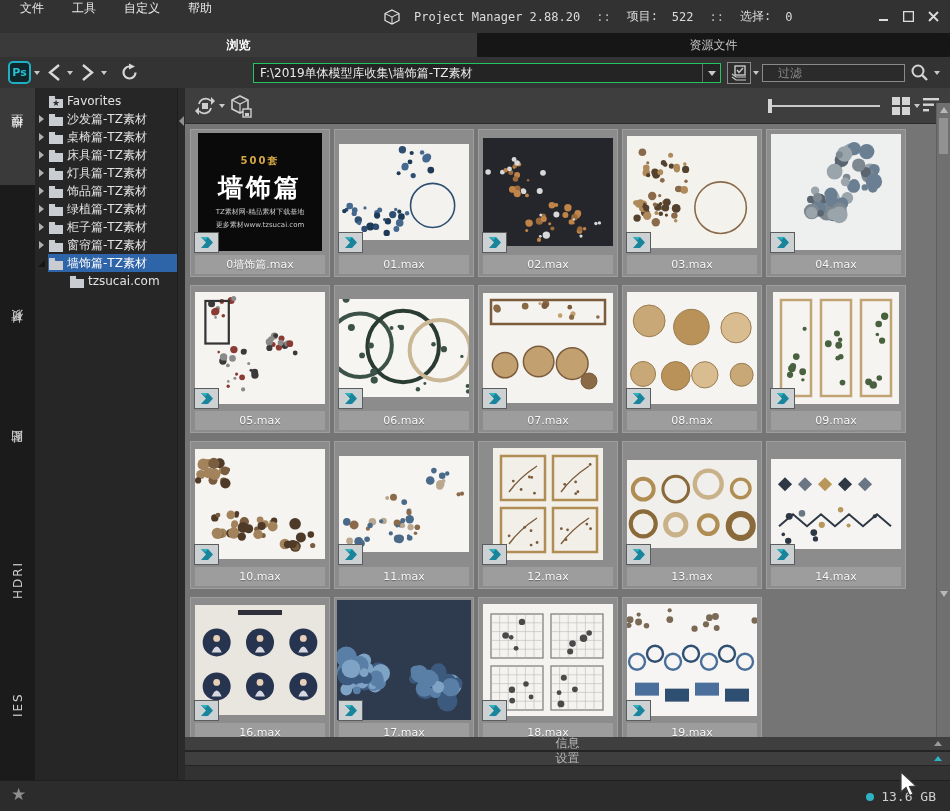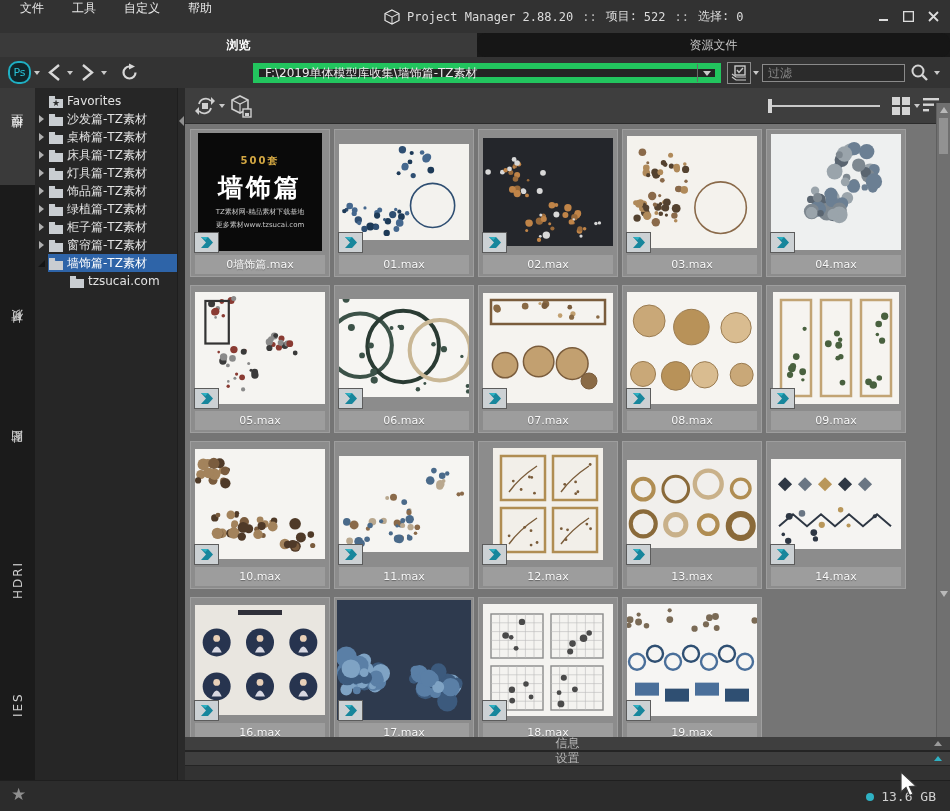--- a/index.html
+++ b/index.html
@@ -5,47 +5,47 @@
   * { margin:0; padding:0; box-sizing:border-box; }
   html,body { background:#222; }
   body { font-family:"DejaVu Sans", sans-serif; }
   #app { position:relative; width:950px; height:811px; background:#323232; overflow:hidden;
          color:#e0e0e0; font-size:12px; }
 
   
   #titlebar { position:absolute; left:0; top:0; width:950px; height:33px; background:#323232; }
   #menus { position:absolute; left:6px; top:0; height:33px; display:flex; align-items:flex-start; }
   .menu-item { padding:0 14px; color:#e6e6e6; cursor:default; }
-  #titlegroup { position:absolute; left:384px; top:0; height:33px; display:flex; align-items:center; gap:7px;
+  #titlegroup { position:absolute; left:384px; top:0; height:33px; display:flex; align-items:center; gap:14px;
                 color:#dcdcdc; font-family:"DejaVu Sans Mono", monospace; font-size:12px; }
   #titlegroup .sep { color:#bdbdbd; margin:0 2px; }
   #winbtns { position:absolute; right:4px; top:0; height:33px; display:flex; align-items:center; }
   .winbtn { width:25px; height:22px; display:flex; align-items:center; justify-content:center; }
 
   
   #tabbar { position:absolute; left:0; top:33px; width:950px; height:24px; background:#181818; display:flex; }
   .main-tab { height:24px; display:flex; align-items:center; justify-content:center; color:#c6c6c6; }
   .main-tab.active { background:#3a3a3a; color:#ffffff; font-weight:bold; }
   #tab-browse { width:477px; }
   #tab-res { width:473px; background:#161616;border-radius:9px; }
 
   
   #toolbar { position:absolute; left:0; top:57px; width:950px; height:31px; background:#333333; }
   .tb { position:absolute; display:flex; align-items:center; justify-content:center; }
   #ps-button { left:8px; top:4px; width:23px; height:23px; border:2px solid #1fb0c4; background:#10262a;
-               color:#29c0d4; font-weight:normal; font-size:11px; border-radius:10px; }
+               color:#29c0d4; font-weight:bold; font-size:11px; border-radius:5px; }
   .caret { width:0; height:0; border-left:4px solid transparent; border-right:4px solid transparent;
            border-top:5px solid #c9c9c9; }
   .caret.sm { border-left-width:3px; border-right-width:3px; border-top-width:4px; }
   #path-field { position:absolute; left:253px; top:6px; width:468px; height:20px; background:#242424;
-                border:6px solid #22c55e; display:flex; align-items:center; }
+                border:1px solid #22c55e; display:flex; align-items:center; }
   #path-field span { flex:1; padding:0 6px; color:#eaeaea; white-space:nowrap; overflow:hidden; }
   #path-arrow { width:18px; height:18px; border-left:1px solid #6a6a6a; display:flex; align-items:center; justify-content:center; }
   #filter-input { position:absolute; left:762px; top:7px; width:143px; height:18px; background:#2b2b2b;
-                  border:1px solid #8a8a8a; color:#dcdcdc; font-size:12px; padding:0 5px; outline:none; }
+                  border:1px solid #8a8a8a; color:#dcdcdc; font-size:12px; padding:0 15px; outline:none; }
   #filter-input::placeholder { color:#8a8a8a; }
 
   
   #sidestrip { position:absolute; left:0; top:88px; width:35px; height:692px; background:#1b1b1b; }
   .vtab { position:absolute; left:0; width:35px; display:flex; align-items:center; justify-content:center;
           color:#cfcfcf; writing-mode:vertical-rl; transform:rotate(180deg); letter-spacing:2px; font-size:12px; }
   .vtab.active { background:#3a3a3a; color:#eeeeee; }
 
   
   #treepanel { position:absolute; left:35px; top:88px; width:142px; height:692px; background:#262626; overflow:hidden; }

